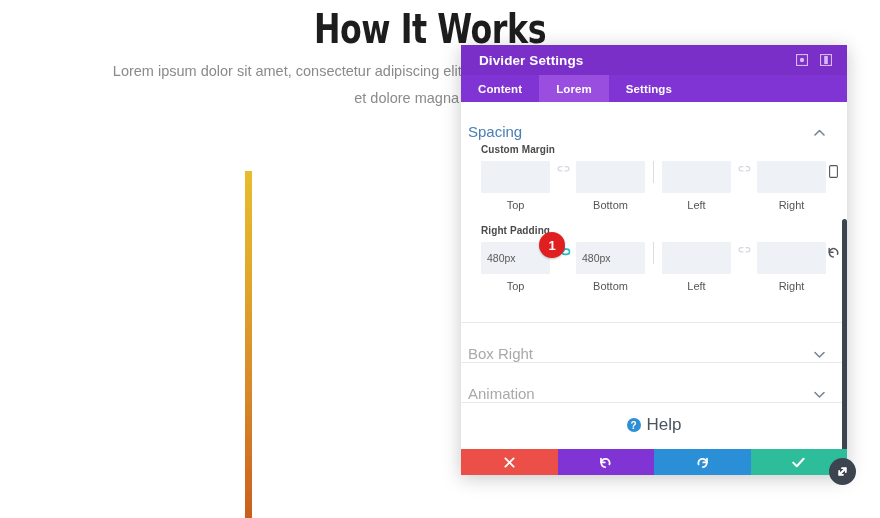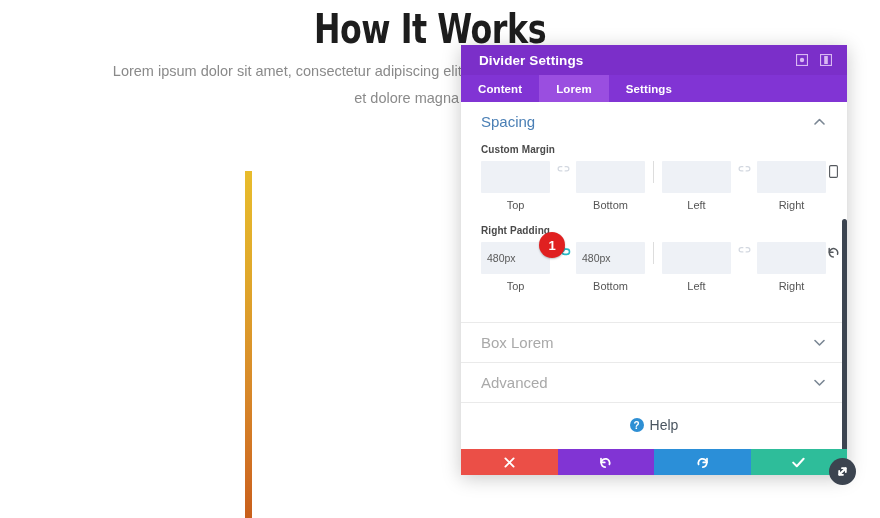--- a/index.html
+++ b/index.html
@@ -123,22 +123,22 @@
     overflow: hidden;
     position: relative;
   }
 
   .accordion-section {
     border-bottom: 1px solid #eaeaea;
   }
   .accordion-head {
     height: 38px;
     display: flex;
-    align-items: center;
-    padding: 0 20px 0 20px;
+    align-items: flex-end;
+    padding: 0 20px 0 7px;
     cursor: pointer;
   }
   .accordion-title {
     flex: 1;
     font-size: 15px;
     font-weight: 400;
   }
   .accordion-title.open { color: #4a7fb5; }
   .accordion-title.closed { color: #a9a9a9; }
   .chev {
@@ -261,21 +261,21 @@
     border-radius: 50%;
     background: #2e8fd4;
     color: #ffffff;
     font-size: 10px;
     font-weight: 700;
     display: flex;
     align-items: center;
     justify-content: center;
   }
   #help-label {
-    font-size: 14px;
+    font-size: 17px;
     color: #4a5560;
   }
 
   #modal-footer {
     height: 26px;
     display: flex;
     flex: none;
   }
   .footer-btn {
     flex: 1;
@@ -461,33 +461,33 @@
             </div>
 
           </div>
         </div>
 
       </div>
     </div>
 
     <div class="accordion-section">
       <div class="accordion-head" style="height:39px;">
-        <div class="accordion-title closed">Box Lorem</div>
+        <div class="accordion-title closed">Box Right</div>
         <div class="chev">
           <svg width="11" height="7" viewBox="0 0 11 7" aria-hidden="true">
             <polyline points="1,1.5 5.5,6 10,1.5" fill="none" stroke="#7b8794" stroke-width="1.6" stroke-linecap="round" stroke-linejoin="round"></polyline>
           </svg>
         </div>
       </div>
     </div>
 
 
     <div class="accordion-section">
       <div class="accordion-head" style="height:39px;">
-        <div class="accordion-title closed">Advanced</div>
+        <div class="accordion-title closed">Animation</div>
         <div class="chev">
           <svg width="11" height="7" viewBox="0 0 11 7" aria-hidden="true">
             <polyline points="1,1.5 5.5,6 10,1.5" fill="none" stroke="#7b8794" stroke-width="1.6" stroke-linecap="round" stroke-linejoin="round"></polyline>
           </svg>
         </div>
       </div>
     </div>
 
     <div id="help-row">
       <div id="help-icon">?</div>

